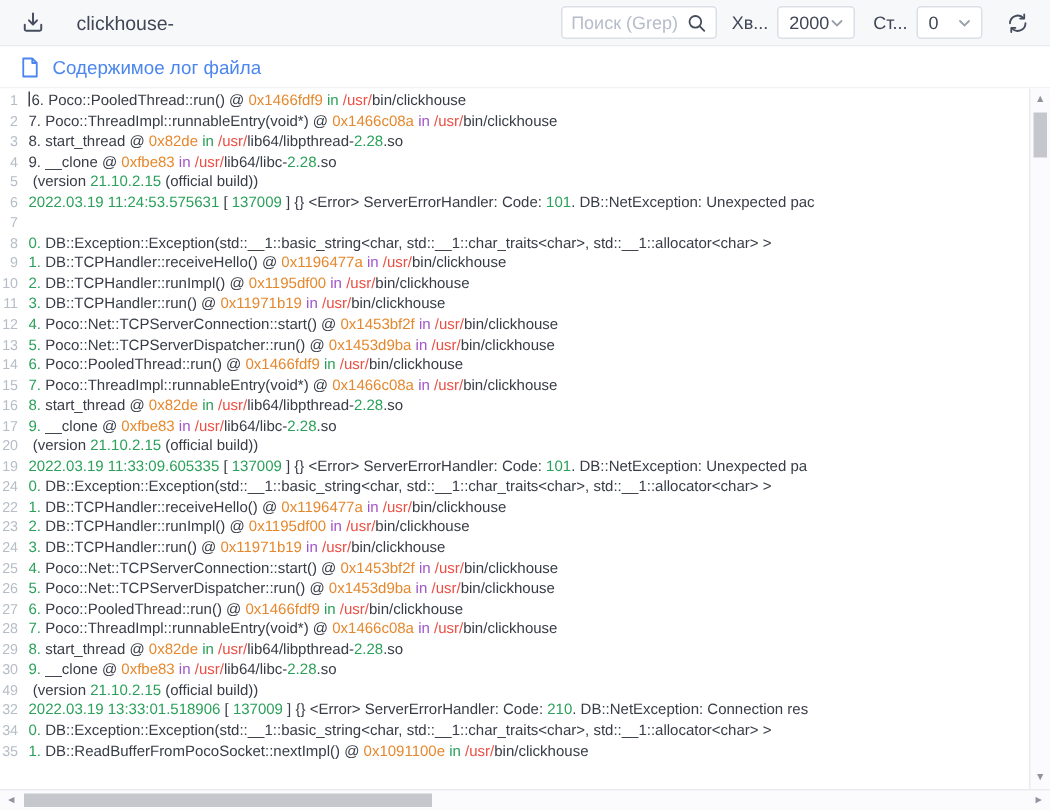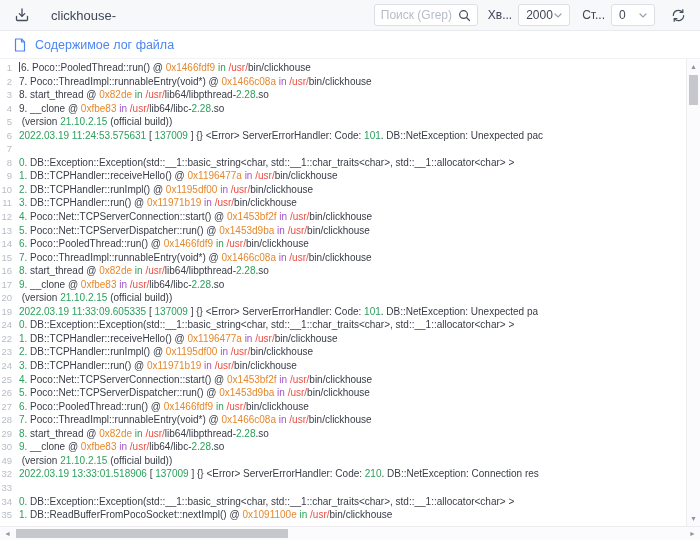--- a/index.html
+++ b/index.html
@@ -138,21 +138,20 @@
       <div class="log-row"><span class="ln">23</span><span class="code"><span style="color: rgb(43, 160, 90);">2.</span><span style="color: rgb(56, 60, 70);"> DB::TCPHandler::runImpl() @ </span><span style="color: rgb(229, 136, 45);">0x1195df00</span><span style="color: rgb(56, 60, 70);"> </span><span style="color: rgb(161, 85, 200);">in</span><span style="color: rgb(56, 60, 70);"> </span><span style="color: rgb(234, 79, 68);">/usr/</span><span style="color: rgb(56, 60, 70);">bin/clickhouse</span></span></div>
       <div class="log-row"><span class="ln">24</span><span class="code"><span style="color: rgb(43, 160, 90);">3.</span><span style="color: rgb(56, 60, 70);"> DB::TCPHandler::run() @ </span><span style="color: rgb(229, 136, 45);">0x11971b19</span><span style="color: rgb(56, 60, 70);"> </span><span style="color: rgb(161, 85, 200);">in</span><span style="color: rgb(56, 60, 70);"> </span><span style="color: rgb(234, 79, 68);">/usr/</span><span style="color: rgb(56, 60, 70);">bin/clickhouse</span></span></div>
       <div class="log-row"><span class="ln">25</span><span class="code"><span style="color: rgb(43, 160, 90);">4.</span><span style="color: rgb(56, 60, 70);"> Poco::Net::TCPServerConnection::start() @ </span><span style="color: rgb(229, 136, 45);">0x1453bf2f</span><span style="color: rgb(56, 60, 70);"> </span><span style="color: rgb(161, 85, 200);">in</span><span style="color: rgb(56, 60, 70);"> </span><span style="color: rgb(234, 79, 68);">/usr/</span><span style="color: rgb(56, 60, 70);">bin/clickhouse</span></span></div>
       <div class="log-row"><span class="ln">26</span><span class="code"><span style="color: rgb(43, 160, 90);">5.</span><span style="color: rgb(56, 60, 70);"> Poco::Net::TCPServerDispatcher::run() @ </span><span style="color: rgb(229, 136, 45);">0x1453d9ba</span><span style="color: rgb(56, 60, 70);"> </span><span style="color: rgb(161, 85, 200);">in</span><span style="color: rgb(56, 60, 70);"> </span><span style="color: rgb(234, 79, 68);">/usr/</span><span style="color: rgb(56, 60, 70);">bin/clickhouse</span></span></div>
       <div class="log-row"><span class="ln">27</span><span class="code"><span style="color: rgb(43, 160, 90);">6.</span><span style="color: rgb(56, 60, 70);"> Poco::PooledThread::run() @ </span><span style="color: rgb(229, 136, 45);">0x1466fdf9</span><span style="color: rgb(56, 60, 70);"> </span><span style="color: rgb(43, 160, 90);">in</span><span style="color: rgb(56, 60, 70);"> </span><span style="color: rgb(234, 79, 68);">/usr/</span><span style="color: rgb(56, 60, 70);">bin/clickhouse</span></span></div>
       <div class="log-row"><span class="ln">28</span><span class="code"><span style="color: rgb(43, 160, 90);">7.</span><span style="color: rgb(56, 60, 70);"> Poco::ThreadImpl::runnableEntry(void*) @ </span><span style="color: rgb(229, 136, 45);">0x1466c08a</span><span style="color: rgb(56, 60, 70);"> </span><span style="color: rgb(161, 85, 200);">in</span><span style="color: rgb(56, 60, 70);"> </span><span style="color: rgb(234, 79, 68);">/usr/</span><span style="color: rgb(56, 60, 70);">bin/clickhouse</span></span></div>
       <div class="log-row"><span class="ln">29</span><span class="code"><span style="color: rgb(43, 160, 90);">8.</span><span style="color: rgb(56, 60, 70);"> start_thread @ </span><span style="color: rgb(229, 136, 45);">0x82de</span><span style="color: rgb(56, 60, 70);"> </span><span style="color: rgb(43, 160, 90);">in</span><span style="color: rgb(56, 60, 70);"> </span><span style="color: rgb(234, 79, 68);">/usr/</span><span style="color: rgb(56, 60, 70);">lib64/libpthread-</span><span style="color: rgb(43, 160, 90);">2.28</span><span style="color: rgb(56, 60, 70);">.so</span></span></div>
       <div class="log-row"><span class="ln">30</span><span class="code"><span style="color: rgb(43, 160, 90);">9.</span><span style="color: rgb(56, 60, 70);"> __clone @ </span><span style="color: rgb(229, 136, 45);">0xfbe83</span><span style="color: rgb(56, 60, 70);"> </span><span style="color: rgb(161, 85, 200);">in</span><span style="color: rgb(56, 60, 70);"> </span><span style="color: rgb(234, 79, 68);">/usr/</span><span style="color: rgb(56, 60, 70);">lib64/libc-</span><span style="color: rgb(43, 160, 90);">2.28</span><span style="color: rgb(56, 60, 70);">.so</span></span></div>
       <div class="log-row"><span class="ln">49</span><span class="code"><span style="color: rgb(56, 60, 70);"> (version </span><span style="color: rgb(43, 160, 90);">21.10.2.15</span><span style="color: rgb(56, 60, 70);"> (official build))</span></span></div>
       <div class="log-row"><span class="ln">32</span><span class="code"><span style="color: rgb(43, 160, 90);">2022.03.19 13:33:01.518906</span><span style="color: rgb(56, 60, 70);"> [ </span><span style="color: rgb(43, 160, 90);">137009</span><span style="color: rgb(56, 60, 70);"> ] {} &lt;Error&gt; ServerErrorHandler: Code: </span><span style="color: rgb(43, 160, 90);">210</span><span style="color: rgb(56, 60, 70);">. DB::NetException: Connection res</span></span></div>
-      <div class="log-row"><span class="ln">33</span><span class="code"></span></div>
       <div class="log-row"><span class="ln">34</span><span class="code"><span style="color: rgb(43, 160, 90);">0.</span><span style="color: rgb(56, 60, 70);"> DB::Exception::Exception(std::__1::basic_string&lt;char, std::__1::char_traits&lt;char&gt;, std::__1::allocator&lt;char&gt; &gt;</span></span></div>
       <div class="log-row"><span class="ln">35</span><span class="code"><span style="color: rgb(43, 160, 90);">1.</span><span style="color: rgb(56, 60, 70);"> DB::ReadBufferFromPocoSocket::nextImpl() @ </span><span style="color: rgb(229, 136, 45);">0x1091100e</span><span style="color: rgb(56, 60, 70);"> </span><span style="color: rgb(43, 160, 90);">in</span><span style="color: rgb(56, 60, 70);"> </span><span style="color: rgb(234, 79, 68);">/usr/</span><span style="color: rgb(56, 60, 70);">bin/clickhouse</span></span></div>
     </div>
 
   <div class="vscroll">
     <span class="varrow up">▲</span>
     <div class="vthumb"></div>
     <span class="varrow down">▼</span>
   </div>
 

